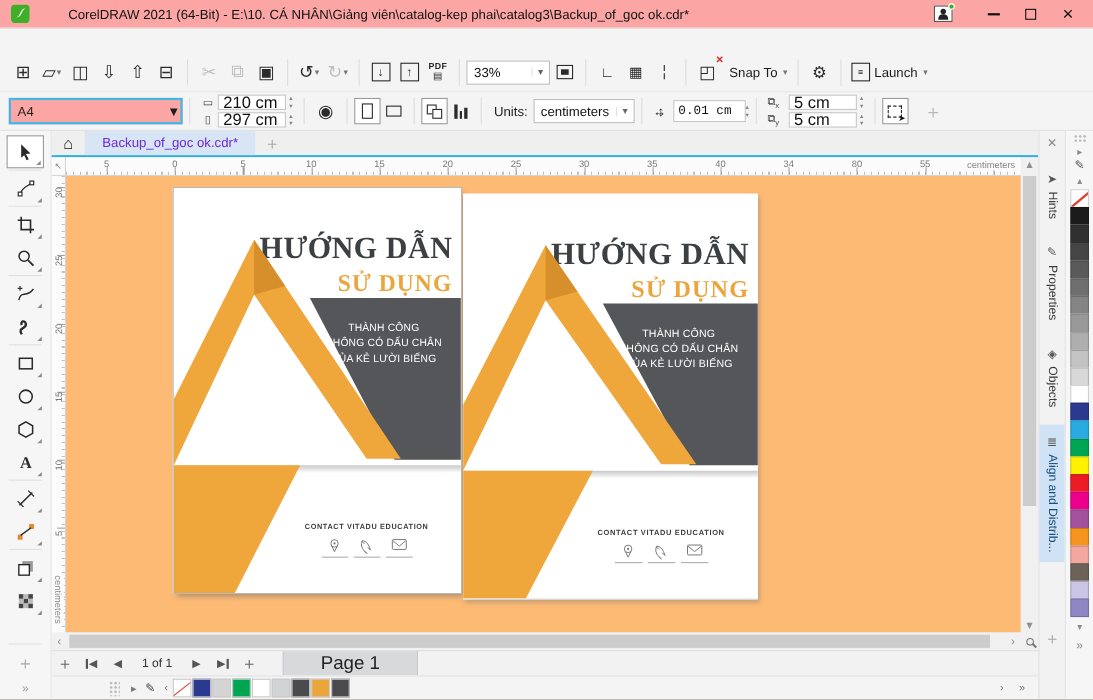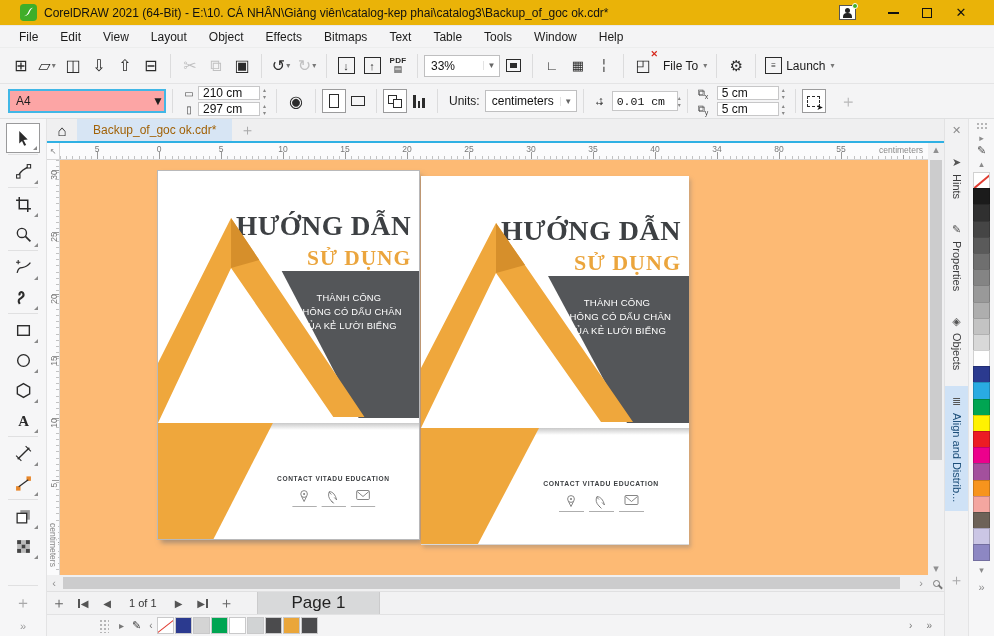--- a/index.html
+++ b/index.html
@@ -3,22 +3,22 @@
 <meta charset="utf-8">
 <style>
   * { margin:0; padding:0; box-sizing:border-box; }
   html,body { background:#888; }
   #app {
     position:relative; width:994px; height:636px; overflow:hidden;
     font-family:"Liberation Sans", sans-serif; background:#f4f4f5; color:#1e1e1e;
     font-size:12px; user-select:none;
   }
   
-  .titlebar { position:absolute; top:0; left:0; right:0; height:26px; background:#eab308;
-    border-bottom:1px solid #e9e9ea; display:flex; align-items:center; padding:0 18px; }
+  .titlebar { position:absolute; top:0; left:0; right:0; height:26px; background:#fca5a5;
+    border-bottom:1px solid #e9e9ea; display:flex; align-items:center; padding:0 8px;gap:28px; }
   .app-logo { width:17px; height:17px; margin:0 7px 0 2px; flex:0 0 auto; }
   .titlebar-text { font-size:12px; color:#111; white-space:nowrap; overflow:hidden; flex:1 1 auto; }
   .titlebar-right { display:flex; align-items:center; gap:4px; flex:0 0 auto; }
   .person-box { width:17px; height:15px; border:1px solid #555; position:relative; background:#fff; margin-right:18px; }
   .person-box::before { content:""; position:absolute; left:5px; top:2px; width:5px; height:5px; border-radius:50%; background:#222; }
   .person-box::after { content:""; position:absolute; left:3px; bottom:1px; width:9px; height:5px; border-radius:4px 4px 0 0; background:#222; }
   .person-dot { position:absolute; right:-3px; top:-3px; width:6px; height:6px; border-radius:50%; background:#3fae29; border:1px solid #fff; }
   .wbtn { width:30px; height:22px; display:flex; align-items:center; justify-content:center; font-size:13px; color:#111; }
   .wbtn .maxbox { width:10px; height:10px; border:1.5px solid #111; }
   .wbtn .minbar { width:11px; height:2px; background:#111; }
@@ -52,21 +52,21 @@
   .rel { position:relative; }
   
   .propbar { position:absolute; top:84px; left:0; right:0; height:35px; background:#f4f4f5;
     display:flex; align-items:center; padding-left:8px; border-bottom:1px solid #dfe0e1; }
   .pagesize-combo { width:158px; height:24px; border:2px solid #41b7e6; background:#fca5a5;
     display:flex; align-items:center; }
   .pagesize-combo .combo-val { flex:1; padding:0 6px; }
   .dim-stack { display:flex; flex-direction:column; gap:2px; margin:0 4px; }
   .dim-row { display:flex; align-items:center; gap:3px; height:14px; }
   .dim-ico { font-size:10px; color:#444; width:12px; text-align:center; }
-  .dim-field { width:62px; height:14px; background:#fff; border:1px solid #c7c7c8; font-size:12px;
+  .dim-field { width:62px; height:14px; background:#fff; border:1px solid #c7c7c8; font-size:15px;
     display:flex; align-items:center; padding:0 4px; color:#111; }
   .spin { display:flex; flex-direction:column; justify-content:center; font-size:6px; color:#888; line-height:1; gap:1px; }
   .orient-btn { width:24px; height:24px; display:flex; align-items:center; justify-content:center; }
   .orient-btn.sel { border:1px solid #9b9b9c; background:#fff; }
   .o-portrait { width:10px; height:14px; border:1.5px solid #2b2b2b; }
   .o-landscape { width:14px; height:10px; border:1.5px solid #2b2b2b; }
   .pages-ico { position:relative; width:14px; height:13px; }
   .pages-ico i { position:absolute; width:9px; height:9px; border:1.4px solid #2b2b2b; background:#fff; }
   .pages-ico i:first-child { left:0; top:0; }
   .pages-ico i:last-child { right:0; bottom:0; }
@@ -94,21 +94,21 @@
   .tool .fly { position:absolute; right:2px; bottom:2px; width:0; height:0;
     border-left:4px solid transparent; border-bottom:4px solid #8a8a8a; }
   .toolbox-sep { width:30px; height:1px; background:#e0e0e1; margin:1px 0; }
   .toolbox-bottom { margin-top:auto; display:flex; flex-direction:column; align-items:center; padding-bottom:4px; gap:6px; }
   .toolbox-bottom .tb-plus { color:#a9a9aa; font-size:16px; }
   .toolbox-bottom .tb-more { color:#9a9a9b; font-size:11px; }
   
   .doctabbar { position:absolute; left:47px; right:50px; top:0; height:24px; background:#efeff0;
     border-bottom:2px solid #2fb0e3; display:flex; align-items:stretch; }
   .home-btn { width:30px; display:flex; align-items:center; justify-content:center; font-size:15px; color:#111; }
-  .doc-tab { background:#d7e5f4; display:flex; align-items:center; padding:0 16px; font-size:12px; color:#a16207; }
+  .doc-tab { background:#d7e5f4; display:flex; align-items:center; padding:0 16px; font-size:12px; color:#6d28d9; }
   .newtab-btn { width:30px; display:flex; align-items:center; justify-content:center; color:#a9a9aa; font-size:15px; }
   
   .ruler-corner { position:absolute; left:47px; top:24px; width:13px; height:17px; background:#fbfbfc;
     border-right:1px solid #d6d6d7; border-bottom:1px solid #d6d6d7; font-size:8px; color:#888;
     display:flex; align-items:center; justify-content:center; }
   .hruler { position:absolute; left:60px; right:66px; top:24px; height:17px; background:#fbfbfc;
     border-bottom:1px solid #d6d6d7; overflow:hidden;
     background-image:
       repeating-linear-gradient(to right, #9a9a9a 0 1px, transparent 1px 62px),
       repeating-linear-gradient(to right, #c2c2c2 0 1px, transparent 1px 6.2px);
@@ -210,34 +210,20 @@
       <div class="wbtn">
           <span class="minbar"></span>
         </div>
       <div class="wbtn">
           <span class="maxbox"></span>
         </div>
       <div class="wbtn">✕</div>
     </div>
   </div>
 
-  <div class="menubar">
-      <div class="menu-item">File</div>
-      <div class="menu-item">Edit</div>
-      <div class="menu-item">View</div>
-      <div class="menu-item">Layout</div>
-      <div class="menu-item">Object</div>
-      <div class="menu-item">Effects</div>
-      <div class="menu-item">Bitmaps</div>
-      <div class="menu-item">Text</div>
-      <div class="menu-item">Table</div>
-      <div class="menu-item">Tools</div>
-      <div class="menu-item">Window</div>
-      <div class="menu-item">Help</div>
-    </div>
 
   <div class="toolbar">
     <div class="tb-btn">⊞</div>
     <div class="tb-btn">▱<span class="tb-drop">▾</span></div>
     <div class="tb-btn">◫</div>
     <div class="tb-btn">⇩</div>
     <div class="tb-btn">⇧</div>
     <div class="tb-btn">⊟</div>
     <div class="tb-sep"></div>
     <div class="tb-btn disabled">✂</div>
@@ -269,21 +255,21 @@
           <span></span>
         </span>
       </div>
     <div class="tb-sep"></div>
     <div class="tb-btn small">∟</div>
     <div class="tb-btn small">▦</div>
     <div class="tb-btn small">╎</div>
     <div class="tb-sep"></div>
     <div class="tb-btn rel">◰<span class="red-x">✕</span></div>
     <div class="tb-btn">
-      <span class="snap-label">File To</span>
+      <span class="snap-label">Snap To</span>
         <span class="tb-drop">▾</span>
     </div>
     <div class="tb-sep"></div>
     <div class="tb-btn">
         <span class="gear">⚙</span>
       </div>
     <div class="tb-sep"></div>
     <div class="tb-btn">
       <span class="boxed-icon" style="font-size:8px;">≡</span>
       <span class="launch-label">Launch</span>

